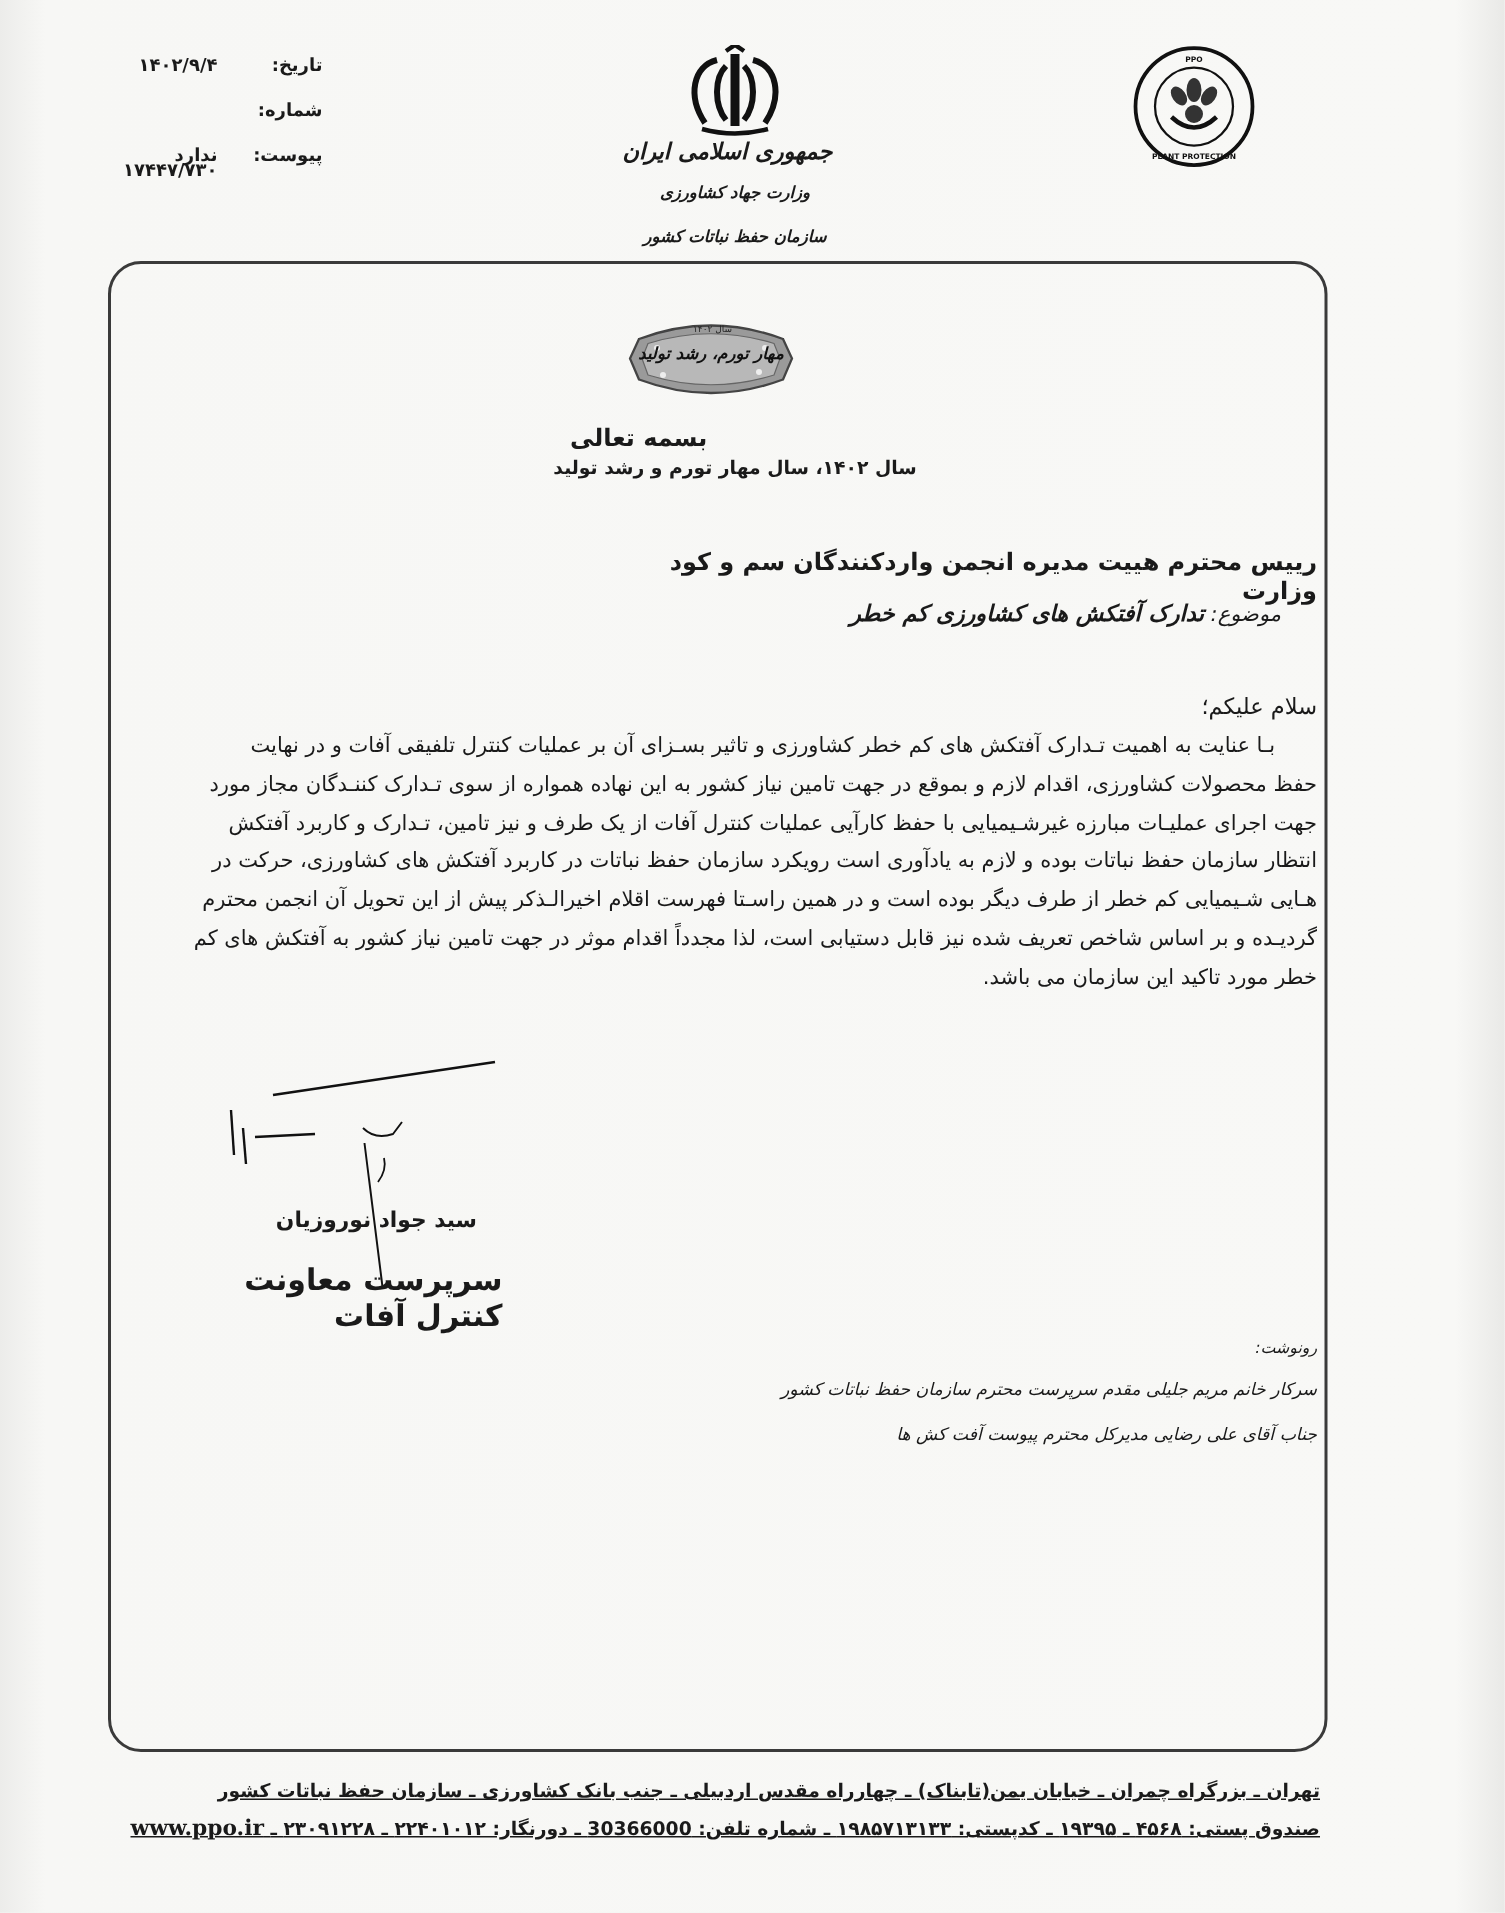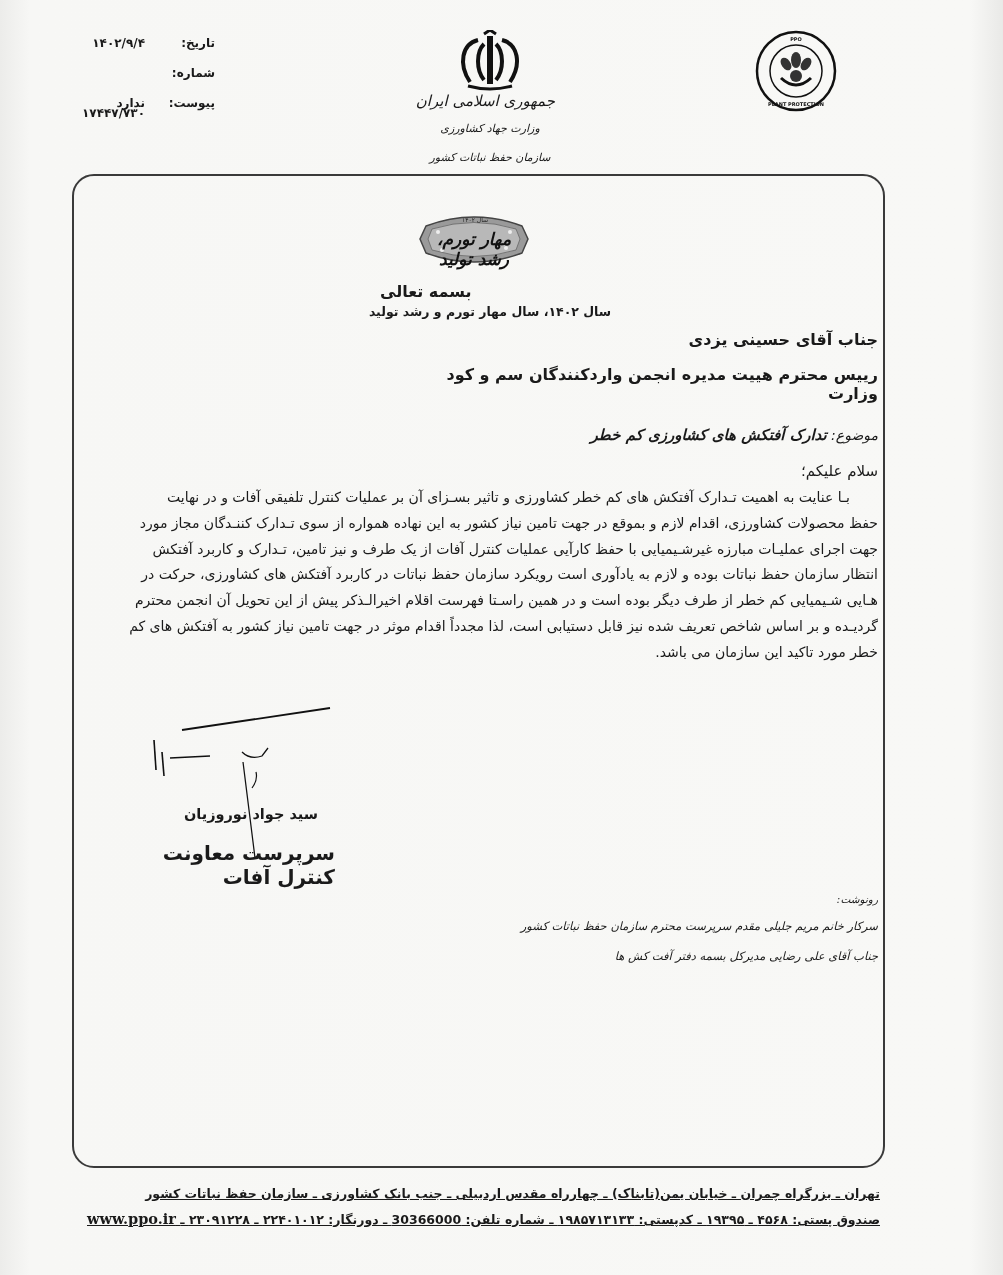--- a/index.html
+++ b/index.html
@@ -13,21 +13,21 @@
   .abs { position:absolute; }
   .rtl { direction:rtl; text-align:right; }
 
   
   .meta-row { position:absolute; direction:rtl; font-size:12px; font-weight:bold; }
   .meta-label { position:absolute; right:0; white-space:nowrap; }
   .meta-val { position:absolute; white-space:nowrap; }
 
   
   .emblem { left:440px; top:30px; width:100px; height:62px; }
-  .gov-text { font-family:"DejaVu Serif", serif; font-style:italic; font-weight:normal; white-space:nowrap; }
+  .gov-text { font-family:"DejaVu Serif", serif; font-style:italic; font-weight:bold; white-space:nowrap; }
 
   
   .ppo-logo { left:755px; top:30px; width:82px; height:82px; }
 
   
   .frame { left:72px; top:174px; width:813px; height:994px;
     border:2.5px solid #3a3a3a; border-radius:22px; box-sizing:border-box; }
 
   
   .banner { left:418px; top:212px; width:112px; height:55px; }
@@ -87,28 +87,27 @@
 
   <svg class="abs banner" viewBox="0 0 112 55">
     <path d="M8 14 Q56 -4 104 14 L110 27 L104 41 Q56 59 8 41 L2 27 Z" fill="#9a9a9a" stroke="#444" stroke-width="1.5"></path>
     <path d="M14 17 Q56 4 98 17 L102 27 L98 38 Q56 51 14 38 L10 27 Z" fill="#b8b8b8" stroke="#666" stroke-width="0.8"></path>
     <circle cx="20" cy="20" r="2" fill="#eee"></circle>
       <circle cx="92" cy="20" r="2" fill="#eee"></circle>
     <circle cx="24" cy="38" r="2" fill="#eee"></circle>
       <circle cx="88" cy="36" r="2" fill="#eee"></circle>
   </svg>
   <div class="abs rtl" style="left:445px;top:216px;width:60px;font-size:6px;text-align:center;color:#222;">سال ۱۴۰۲</div>
-  <div class="abs rtl" style="left:420px;top:229px;width:108px;font-size:17px;font-style:italic;font-weight:bold;text-align:center;font-family:'DejaVu Serif',serif;color:#111;">مهار تورم، رشد تولید</div>
+  <div class="abs rtl" style="left:420px;top:229px;width:108px;font-size:11px;font-style:italic;font-weight:bold;text-align:center;font-family:'DejaVu Serif',serif;color:#111;">مهار تورم، رشد تولید</div>
 
   <div class="abs rtl bold" style="left:380px;top:282px;width:200px;font-size:16px;text-align:left;">بسمه تعالی</div>
   <div class="abs rtl bold" style="left:360px;top:304px;width:260px;font-size:12.5px;text-align:center;">سال ۱۴۰۲، سال مهار تورم و رشد تولید</div>
 
-  <div class="abs rtl bold" style="left:500px;top:330px;width:378px;font-size:16px;">جناب آقای حسینی یزدی</div>
   <div class="abs rtl bold" style="left:400px;top:365px;width:478px;font-size:16px;">رییس محترم هییت مدیره انجمن واردکنندگان سم و کود وزارت</div>
-  <div class="abs rtl" style="left:400px;top:400px;width:478px;font-size:14px;font-style:italic;margin-top:26px;">
+  <div class="abs rtl" style="left:376px;top:400px;width:478px;font-size:14px;font-style:italic;">
     <span>موضوع:</span>
     <span style="font-weight:bold;font-size:15px;">تدارک آفتکش های کشاورزی کم خطر</span>
   </div>
 
   <div class="abs rtl" style="left:700px;top:462px;width:178px;font-size:15px;">سلام علیکم؛</div>
 
   <div class="abs rtl body-text" style="left:64px;top:485px;width:814px;">
     <div style="padding-right:28px;">بـا عنایت به اهمیت تـدارک آفتکش های کم خطر کشاورزی و تاثیر بسـزای آن بر عملیات کنترل تلفیقی آفات و در نهایت</div>
     <div>حفظ محصولات کشاورزی، اقدام لازم و بموقع در جهت تامین نیاز کشور به این نهاده همواره از سوی تـدارک کننـدگان مجاز مورد</div>
     <div>جهت اجرای عملیـات مبارزه غیرشـیمیایی با حفظ کارآیی عملیات کنترل آفات از یک طرف و  نیز تامین، تـدارک و کاربرد آفتکش</div>
@@ -125,21 +124,21 @@
     <path d="M30 58 L70 56" stroke="#111" stroke-width="1.6"></path>
     <path d="M102 52 Q110 60 122 56 L128 48" stroke="#111" stroke-width="1.3" fill="none"></path>
     <path d="M116 72 Q118 80 112 88" stroke="#111" stroke-width="1.2" fill="none"></path>
     <path d="M103 62 L115 158" stroke="#111" stroke-width="1.3"></path>
   </svg>
   <div class="abs rtl bold" style="left:150px;top:806px;width:168px;font-size:14.5px;">سید جواد نوروزیان</div>
   <div class="abs rtl bold" style="left:140px;top:841px;width:195px;font-size:20px;">سرپرست معاونت کنترل آفات</div>
 
   <div class="abs rtl" style="left:760px;top:893px;width:118px;font-size:10.5px;font-style:italic;">رونوشت:</div>
   <div class="abs rtl" style="left:430px;top:919px;width:448px;font-size:11.5px;font-style:italic;">سرکار خانم مریم جلیلی مقدم سرپرست محترم سازمان حفظ نباتات کشور</div>
-  <div class="abs rtl" style="left:430px;top:949px;width:448px;font-size:11.5px;font-style:italic;">جناب آقای علی رضایی مدیرکل بسمه دفتر آفت کش ها</div>
+  <div class="abs rtl" style="left:430px;top:949px;width:448px;font-size:11.5px;font-style:italic;">جناب آقای علی رضایی مدیرکل محترم پیوست آفت کش ها</div>
 
   <div class="abs rtl footer-line" style="left:130px;top:1186px;width:750px;">تهران ـ بزرگراه چمران ـ خیابان یمن(تابناک) ـ چهارراه مقدس اردبیلی ـ جنب بانک کشاورزی ـ سازمان حفظ نباتات کشور</div>
   <div class="abs rtl footer-line" style="left:120px;top:1210px;width:760px;">
     <span>صندوق پستی: ۴۵۶۸ ـ ۱۹۳۹۵ ـ کدپستی: ۱۹۸۵۷۱۳۱۳۳ ـ شماره تلفن: 30366000 ـ دورنگار: ۲۲۴۰۱۰۱۲ ـ ۲۳۰۹۱۲۲۸ ـ</span>
     <span style="font-family:'DejaVu Serif',serif;font-size:14.5px;direction:ltr;unicode-bidi:embed;">www.ppo.ir</span>
   </div>
 
 </div>
 
 </body></html>

